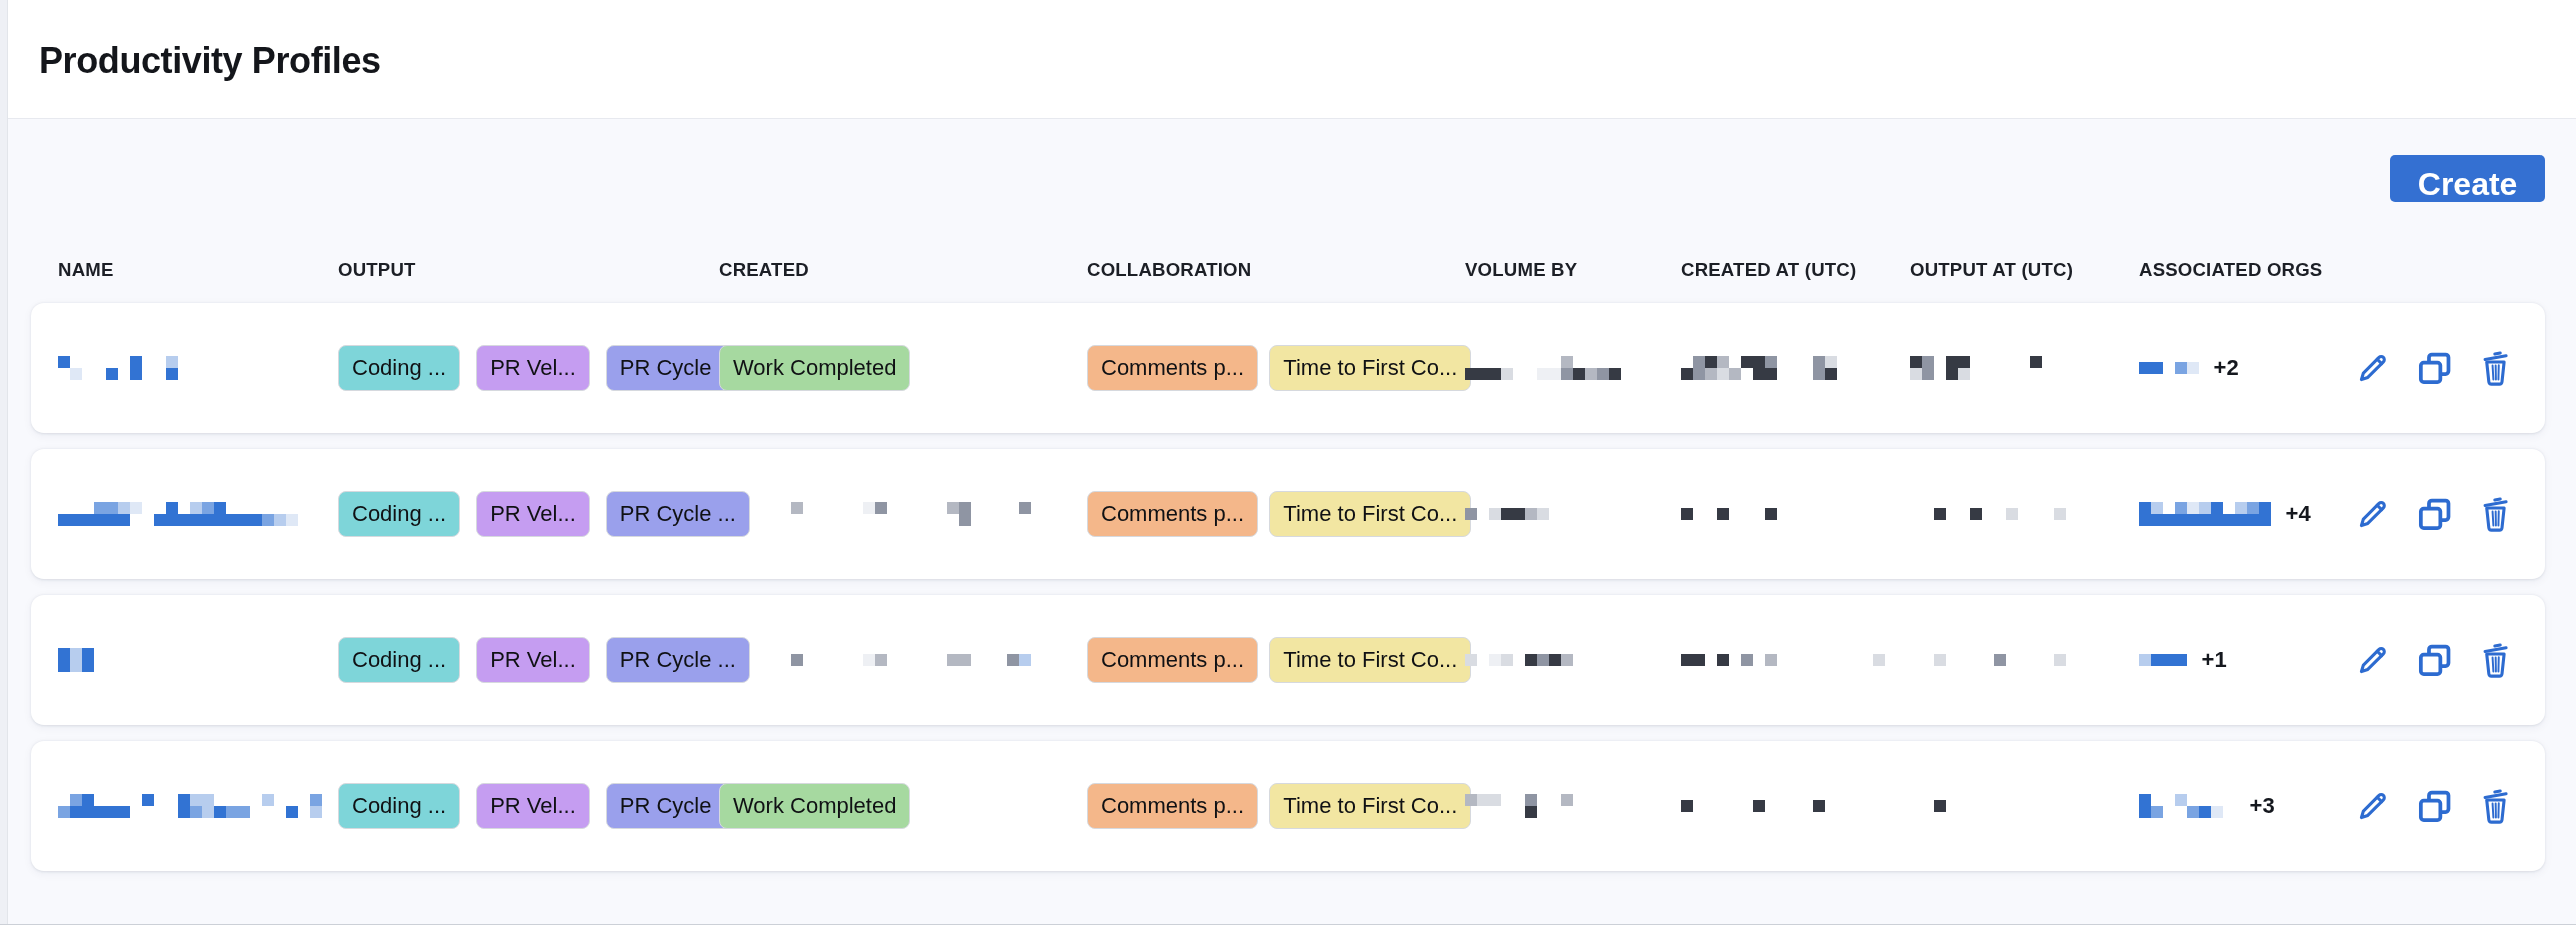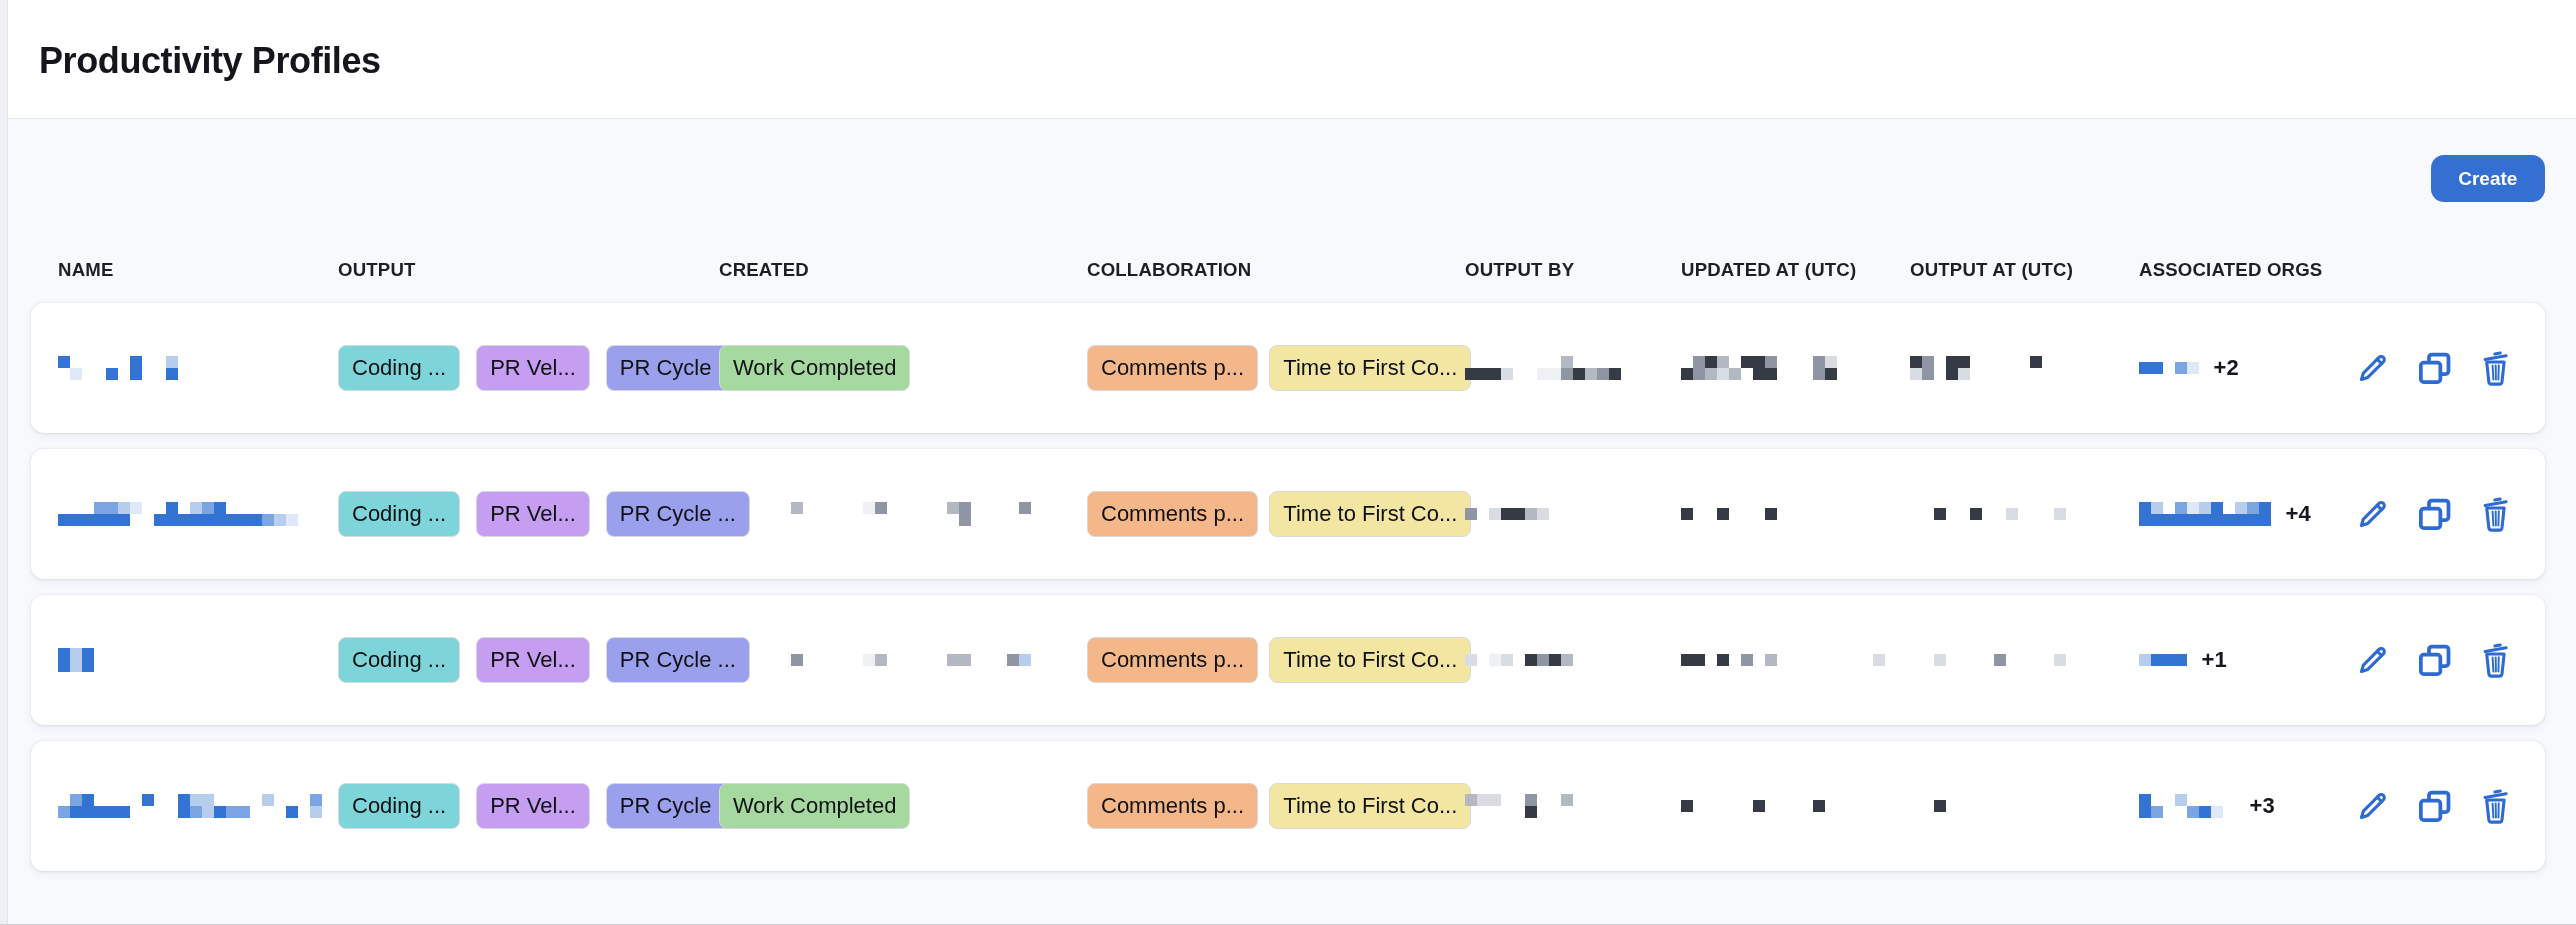--- a/index.html
+++ b/index.html
@@ -24,22 +24,22 @@
 
   .page-header{background:var(--page_bg);padding:24px 0 0 39px;height:119px;
     border-bottom:1.6px solid var(--divider);}
   .account-line{display:flex;align-items:center;font-size:22px;color:var(--link_blue);}
   .account-link{color:var(--link_blue);text-decoration:none;cursor:pointer;}
   .account-line .mosaic{margin-left:9.7px;}
   .page-title{margin-top:16px;font-size:36px;font-weight:700;letter-spacing:-0.4px;color:var(--title_text);}
 
   .content{padding-top:36px;}
   .create-row{width:2514px;margin-left:31px;display:flex;justify-content:flex-end;}
-  .create-btn{background:var(--accent_blue);color:#fff;font-weight:700;font-size:19px;
-    border:none;border-radius:13px;padding:10.5px 27.6px;height:47px;cursor:pointer;
+  .create-btn{background:var(--accent_blue);color:#fff;font-weight:700;font-size:32px;
+    border:none;border-radius:5px;padding:10.5px 27.6px;height:47px;cursor:pointer;
     font-family:inherit;}
 
   .grid{display:grid;
     grid-template-columns:280px 381px 368px 378px 216px 229px 229px 203px 1fr;
     align-items:center;}
   .table-head{width:2514px;margin:57px 0 0 31px;padding-left:27px;}
   .table-head .col{font-size:18.6px;font-weight:700;letter-spacing:0.2px;color:var(--header_text);}
 
   .rows{margin-top:22px;}
   .row-card{width:2514px;margin:0 0 16px 31px;height:130px;background:var(--card_bg);
@@ -78,22 +78,22 @@
 
   <div class="create-row">
     <button class="create-btn">Create</button>
   </div>
 
   <div class="grid table-head">
     <div class="col">NAME</div>
     <div class="col">OUTPUT</div>
     <div class="col">CREATED</div>
     <div class="col">COLLABORATION</div>
-    <div class="col">OUTPUT BY</div>
-    <div class="col">UPDATED AT (UTC)</div>
+    <div class="col">VOLUME BY</div>
+    <div class="col">CREATED AT (UTC)</div>
     <div class="col">OUTPUT AT (UTC)</div>
     <div class="col">ASSOCIATED ORGS</div>
     <div class="col"></div>
   </div>
 
   <div class="rows">
 
     <article class="grid row-card">
       <div>
         <span class="mosaic" style="grid-template-columns: repeat(10, 12px); grid-auto-rows: 12px;">

